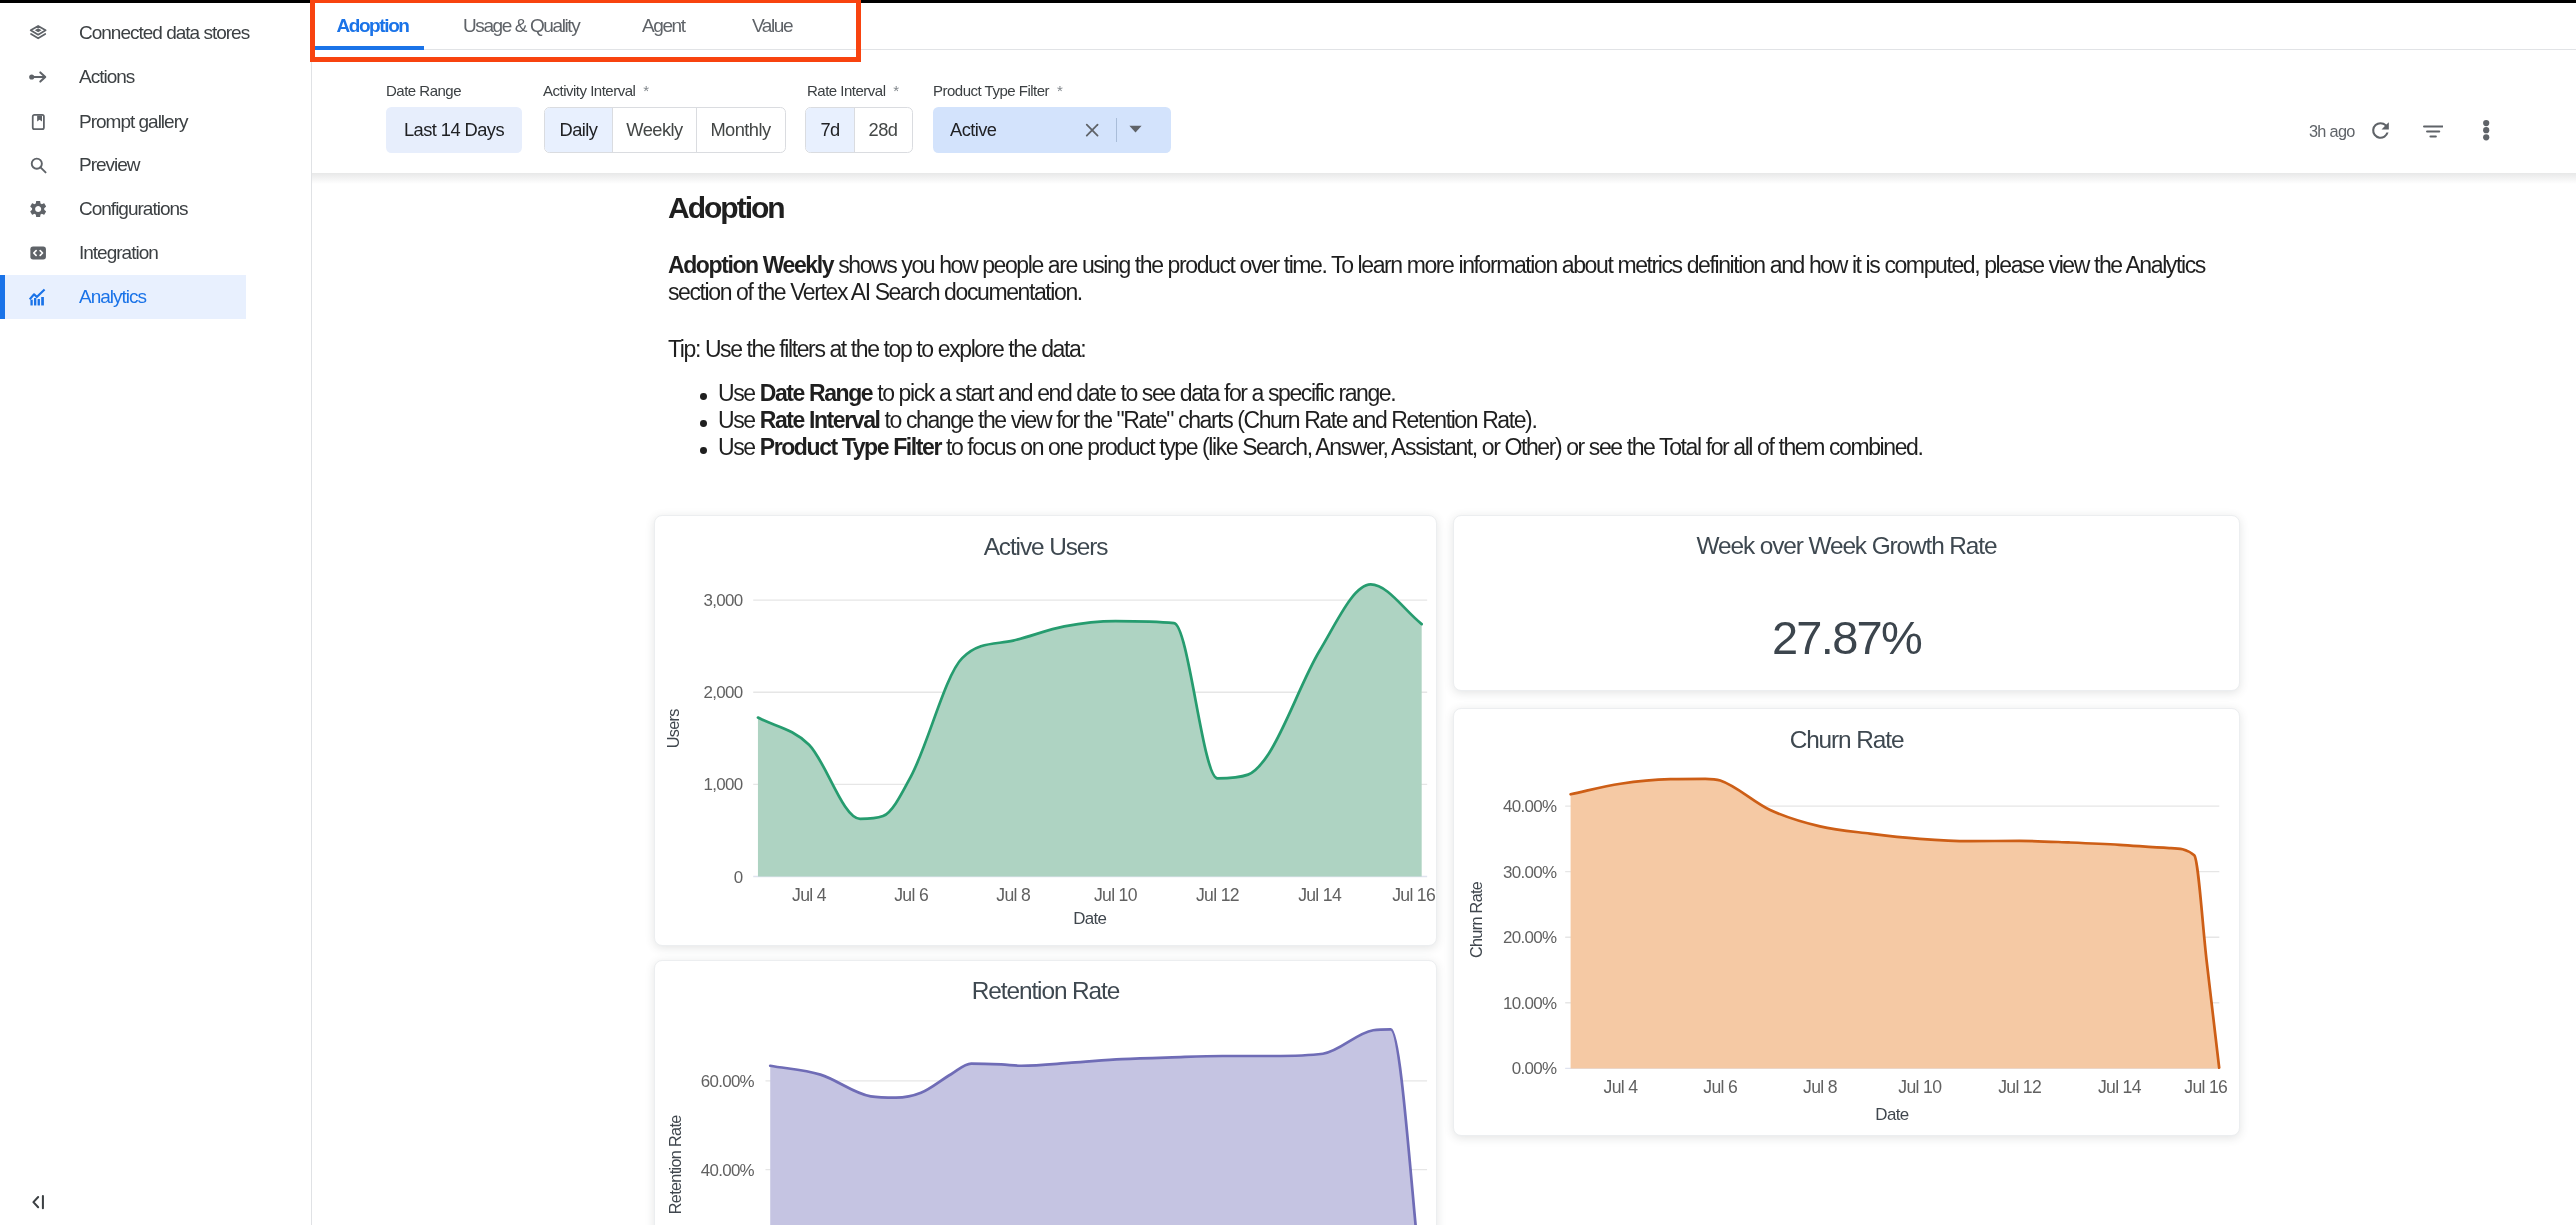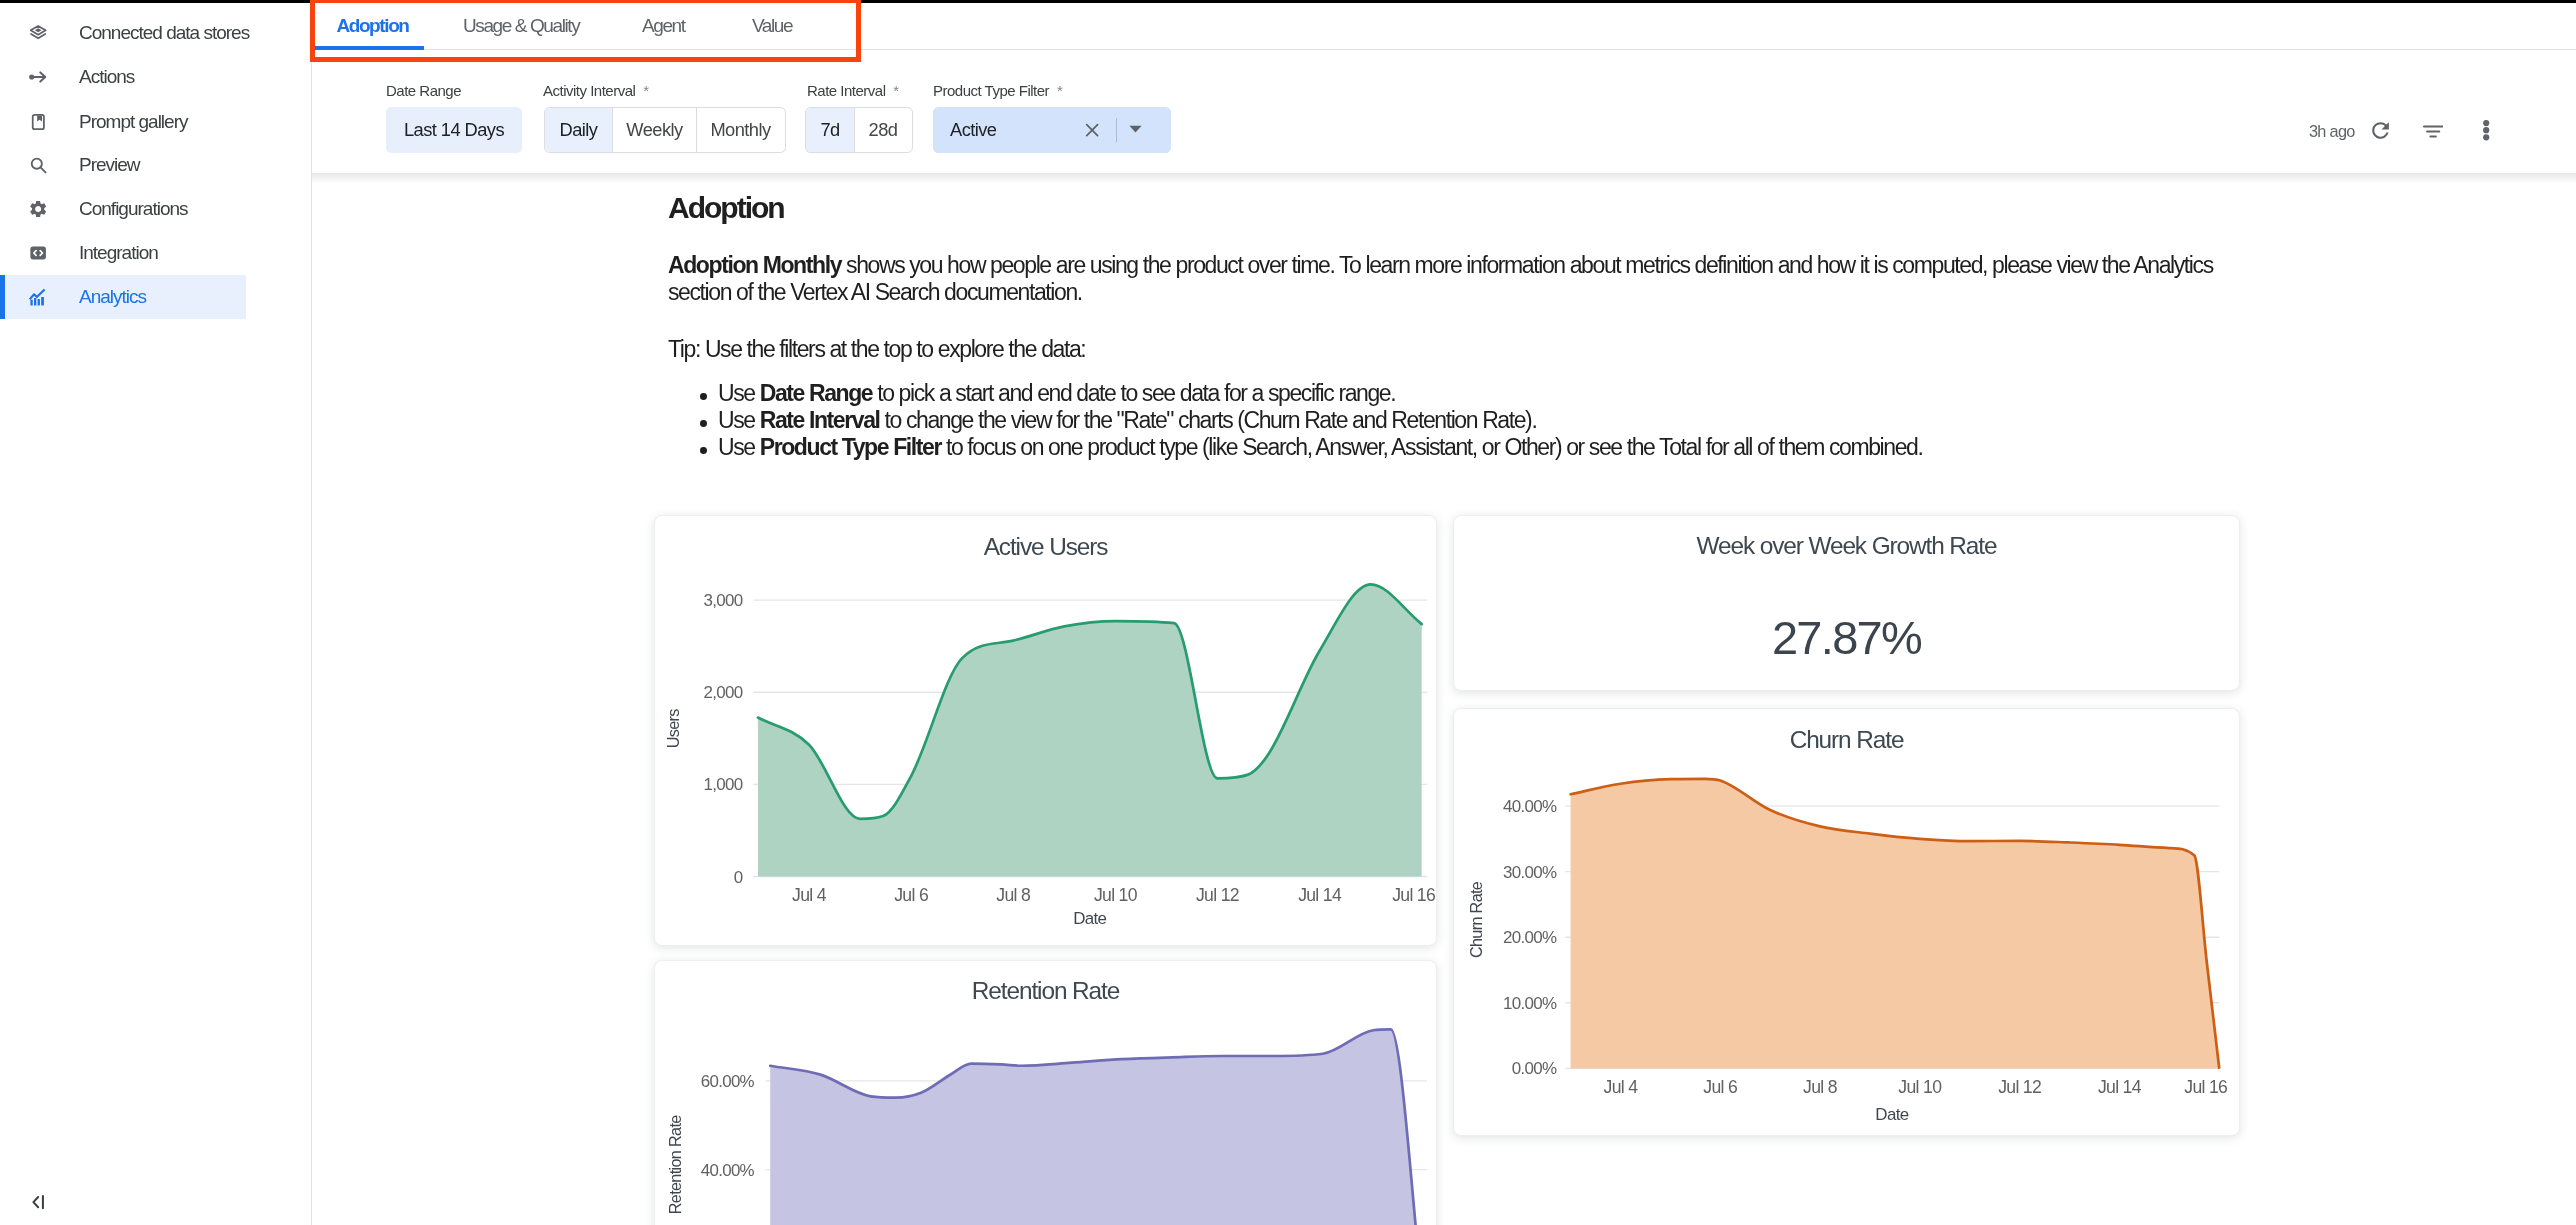--- a/index.html
+++ b/index.html
@@ -150,21 +150,21 @@
   </svg>
   <svg style="position:absolute; left:2163px; top:68px;" width="22.4" height="22.4" viewBox="0 0 33 33" fill="#5f6368">
     <circle cx="16.5" cy="6" r="4.6"></circle>
       <circle cx="16.5" cy="16.5" r="4.6"></circle>
       <circle cx="16.5" cy="27" r="4.6"></circle>
   </svg>
 </div>
 <div id="shadow" class="abs"></div>
 <div id="content" class="abs">
   <h1 class="adoption">Adoption</h1>
-  <div class="body-text" style="top:79px;"><b>Adoption Monthly</b> shows you how people are using the product over time. To learn more information about metrics definition and how it is computed, please view the Analytics<br>section of the Vertex AI Search documentation.</div>
+  <div class="body-text" style="top:79px;"><b>Adoption Weekly</b> shows you how people are using the product over time. To learn more information about metrics definition and how it is computed, please view the Analytics<br>section of the Vertex AI Search documentation.</div>
   <div class="body-text" style="top:163px;">Tip: Use the filters at the top to explore the data:</div>
   <div class="bullets" style="top:207px;">
     <div>Use <b>Date Range</b> to pick a start and end date to see data for a specific range.</div>
     <div>Use <b>Rate Interval</b> to change the view for the "Rate" charts (Churn Rate and Retention Rate).</div>
     <div>Use <b>Product Type Filter</b> to focus on one product type (like Search, Answer, Assistant, or Other) or see the Total for all of them combined.</div>
   </div>
 
   <div class="card" style="left:342px; top:342px; width:783px; height:431px;">
     <div class="ctitle" style="top:17px;">Active Users</div>
     <svg width="783" height="431" viewBox="0 0 1156 636" style="position:absolute; left:0; top:0;">

